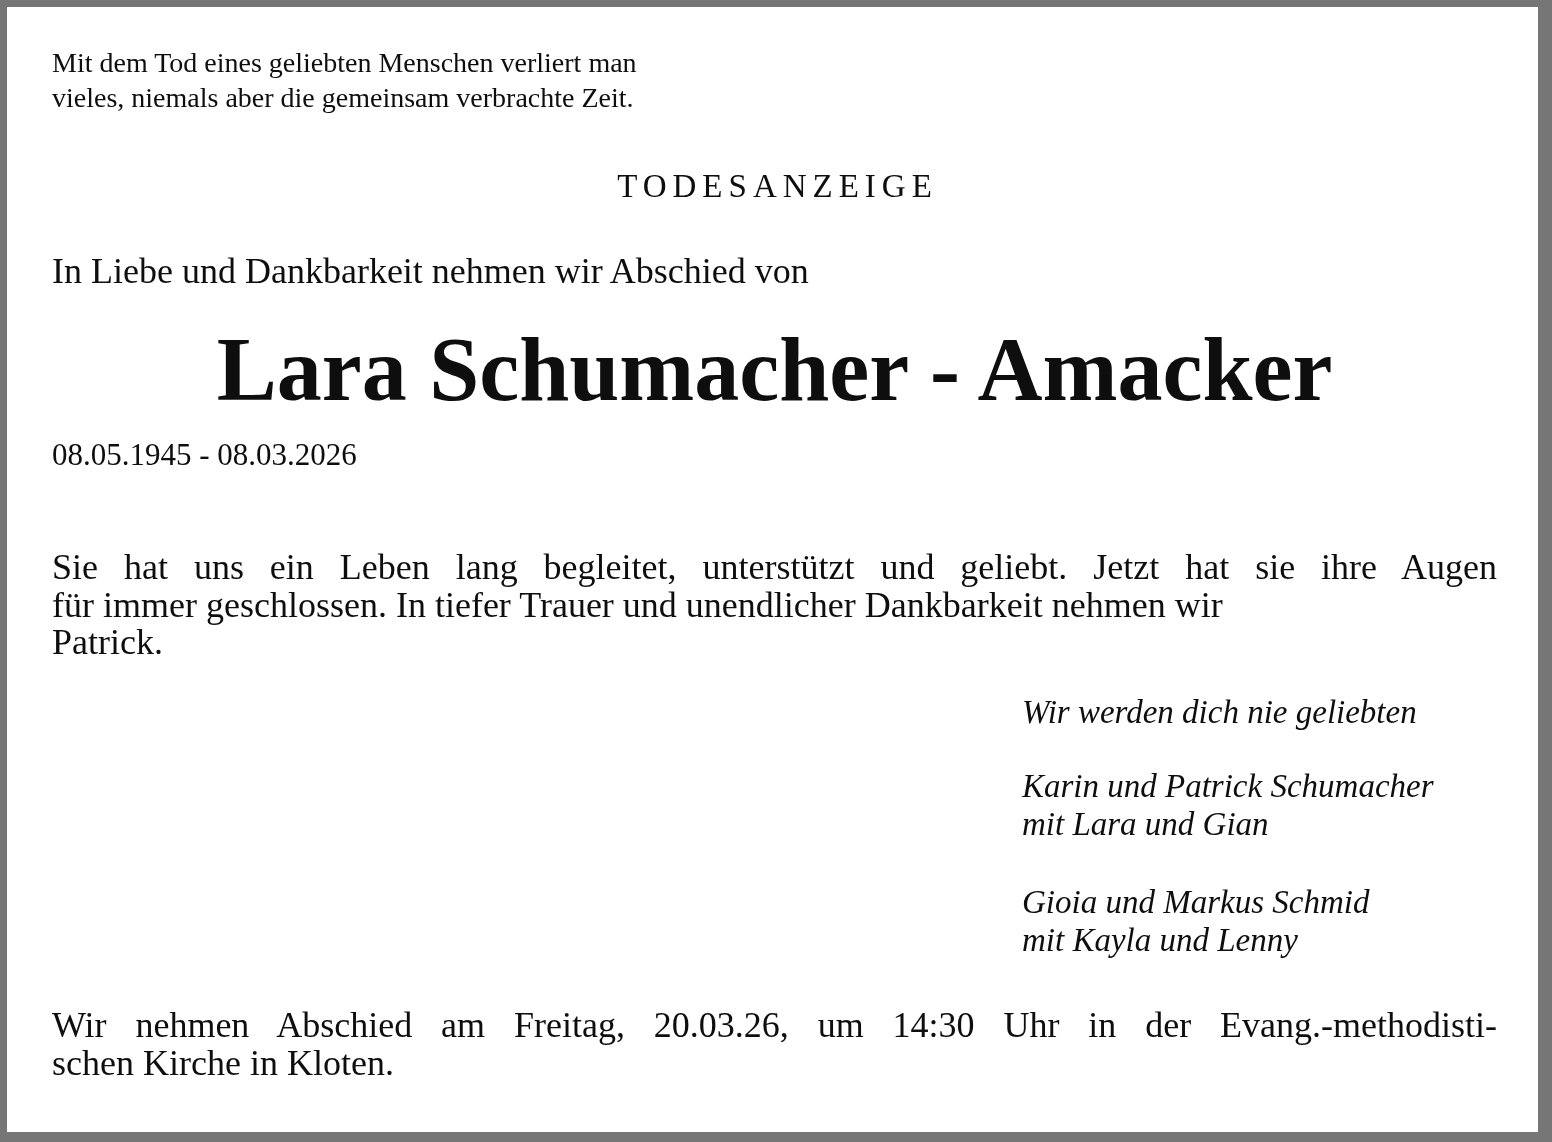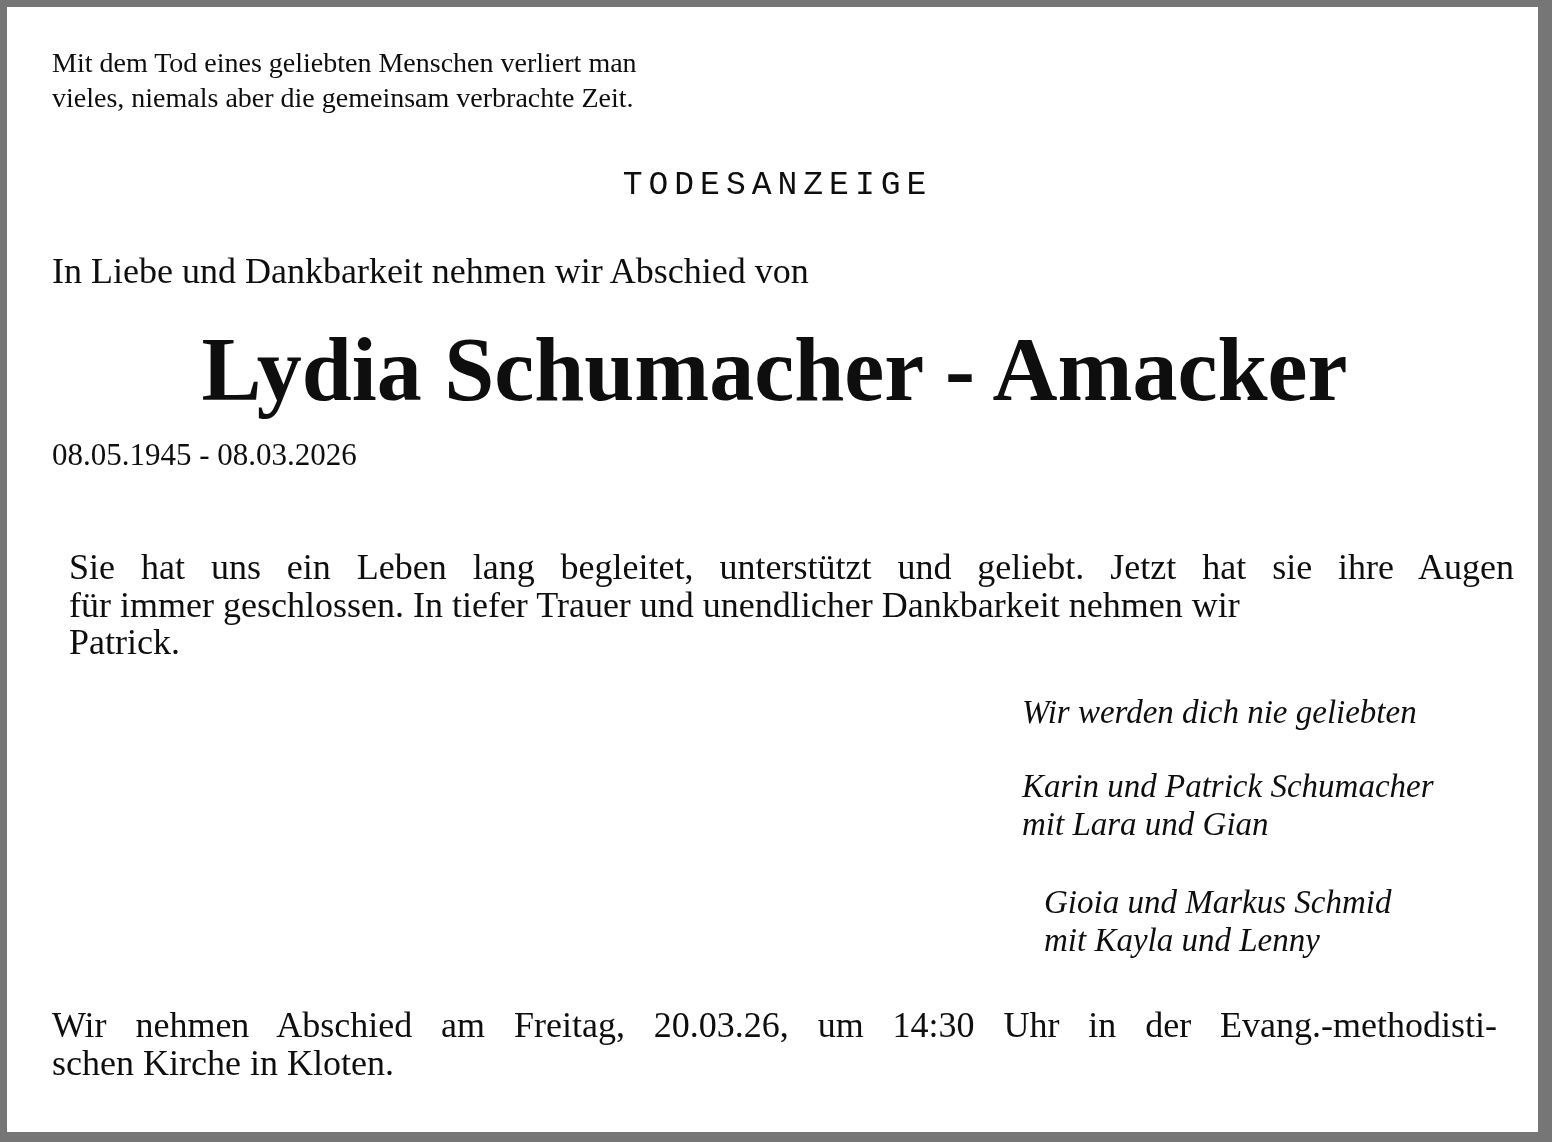--- a/index.html
+++ b/index.html
@@ -19,49 +19,49 @@
 
   .content { position: absolute; left: 52px; width: 1445px; top: 0; }
 
   .epigraph {
     position: absolute; top: 45px; left: 0;
     font-size: 28px; line-height: 35px;
   }
   .notice-heading {
     position: absolute; top: 167px; left: 0; width: 100%;
     text-align: center; font-size: 33px; line-height: 38px;
-    letter-spacing: 6px; text-indent: 6px; font-family: Liberation Mono, monospace;
+    letter-spacing: 6px; text-indent: 6px;
   }
   .intro-line {
     position: absolute; top: 250px; left: 0;
     font-size: 36px; line-height: 42px;
   }
   .deceased-name {
     position: absolute; top: 325px; left: 0; width: 100%; margin: 0;
     text-align: center; font-size: 90px; line-height: 90px; font-weight: bold;
   }
   .life-dates {
     position: absolute; top: 437px; left: 0; width: 100%;
     font-size: 31px; line-height: 36px;
   }
   .body-par {
-    position: absolute; top: 549px; left: 17px; width: 100%;
+    position: absolute; top: 549px; left: 0; width: 100%;
     font-size: 36px; line-height: 37.5px;
   }
   .line-just {
     text-align: justify;
     text-align-last: justify;
   }
   .signatures {
     position: absolute; top: 693px; left: 970px; width: 527px;
     font-style: italic; font-size: 33px; line-height: 38px;
   }
   .sig-par { margin: 0; }
   .sig-gap-1 { margin-top: 36px; }
-  .sig-gap-2 { margin-top: 40px; margin-left: 22px; }
+  .sig-gap-2 { margin-top: 40px; }
   .funeral-par {
     position: absolute; top: 1006px; left: 0; width: 100%;
     font-size: 36px; line-height: 38px;
   }
 </style>
 </head>
 <body>
 
 <div class="frame-bar frame-top"></div>
 <div class="frame-bar frame-left"></div>
@@ -72,21 +72,21 @@
 
   <div class="epigraph">
     <div>Mit dem Tod eines geliebten Menschen verliert man</div>
     <div>vieles, niemals aber die gemeinsam verbrachte Zeit.</div>
   </div>
 
   <div class="notice-heading">TODESANZEIGE</div>
 
   <div class="intro-line">In Liebe und Dankbarkeit nehmen wir Abschied von</div>
 
-  <h1 class="deceased-name">Lydia Schumacher - Amacker</h1>
+  <h1 class="deceased-name">Lara Schumacher - Amacker</h1>
 
   <div class="life-dates">08.05.1945 - 08.03.2026</div>
 
   <div class="body-par">
     <div class="line-just">Sie hat uns ein Leben lang begleitet, unterstützt und geliebt. Jetzt hat sie ihre Augen</div>
     <div>für immer geschlossen. In tiefer Trauer und unendlicher Dankbarkeit nehmen wir</div>
     <div>Patrick.</div>
   </div>
 
   <div class="signatures">

